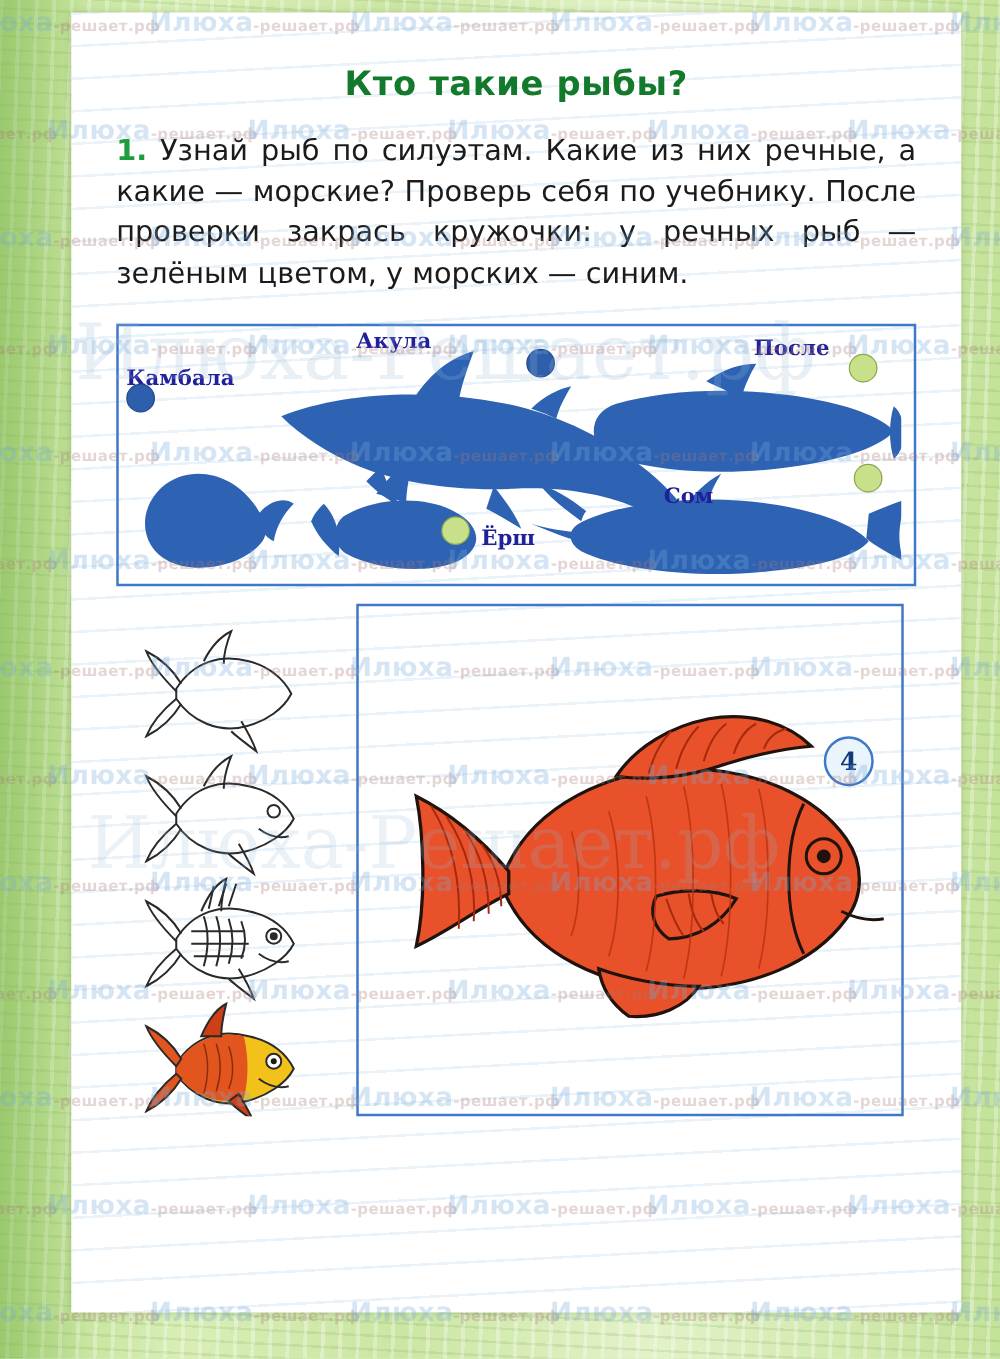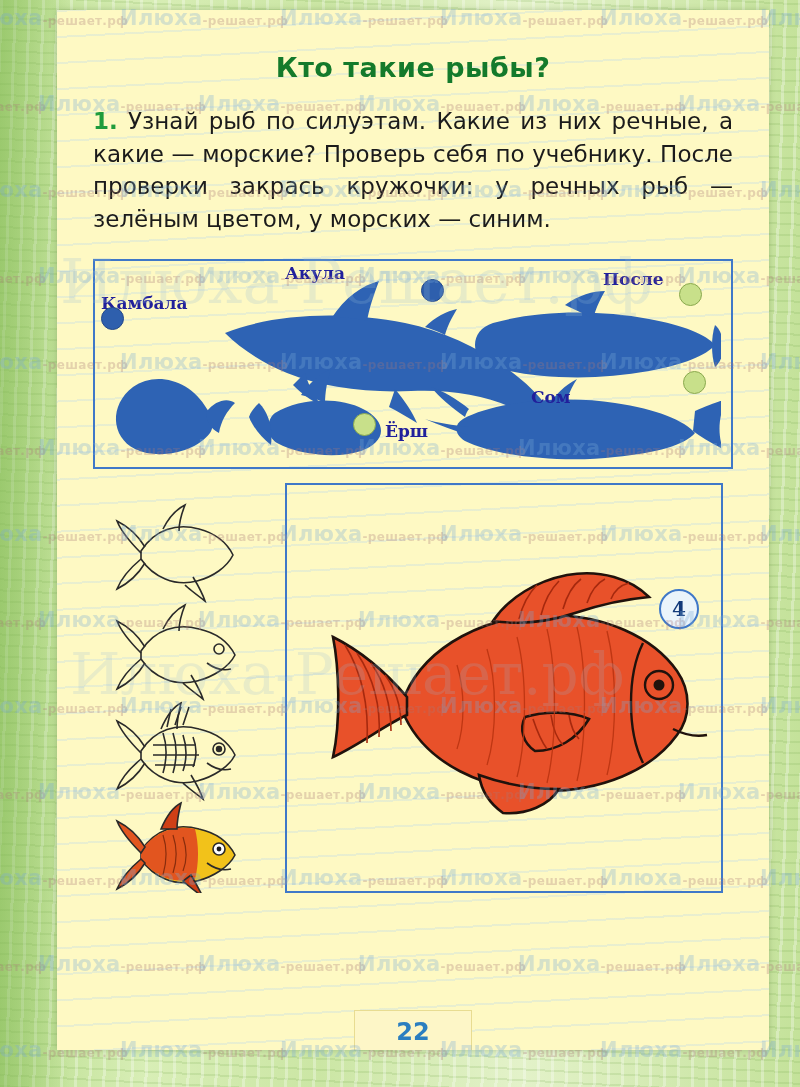--- a/index.html
+++ b/index.html
@@ -37,21 +37,21 @@
     background: linear-gradient(90deg, rgba(130,185,85,0.55), rgba(130,185,85,0));
   }
 
   
   #sheet {
     position: absolute;
     left: 57px;
     top: 10px;
     width: 712px;
     height: 1040px;
-    background: #fef9c3;
+    background: #ffffff;
     box-shadow: 0 0 6px rgba(90,120,60,0.35);
     overflow: hidden;
   }
   
   #sheet::before {
     content: "";
     position: absolute;
     inset: 0;
     background:
       repeating-linear-gradient(177deg, rgba(183,214,236,0.55) 0px, rgba(183,214,236,0.55) 2px, rgba(255,255,255,0) 2px, rgba(255,255,255,0) 26px);
@@ -381,21 +381,20 @@
             <path d="M290 142 C300 184 300 254 290 296"></path>
             <path d="M320 146 C330 186 330 250 320 290"></path>
           </g>
         </svg>
         <div class="badge-4">4</div>
       </div>
     </div>
 
   </div>
 
-  <div class="page-number">22</div>
 </div>
 
 <div id="watermarks">
   <div class="wm-big">Илюха-Решает.рф</div>
   <div class="wm-big2">Илюха-Решает.рф</div>
   <div id="wm-tiles">
       <div class="wm" style="left: -40px; top: 6px;">Илюха<span class="small">-решает.рф</span></div>
       <div class="wm" style="left: 120px; top: 6px;">Илюха<span class="small">-решает.рф</span></div>
       <div class="wm" style="left: 280px; top: 6px;">Илюха<span class="small">-решает.рф</span></div>
       <div class="wm" style="left: 440px; top: 6px;">Илюха<span class="small">-решает.рф</span></div>

